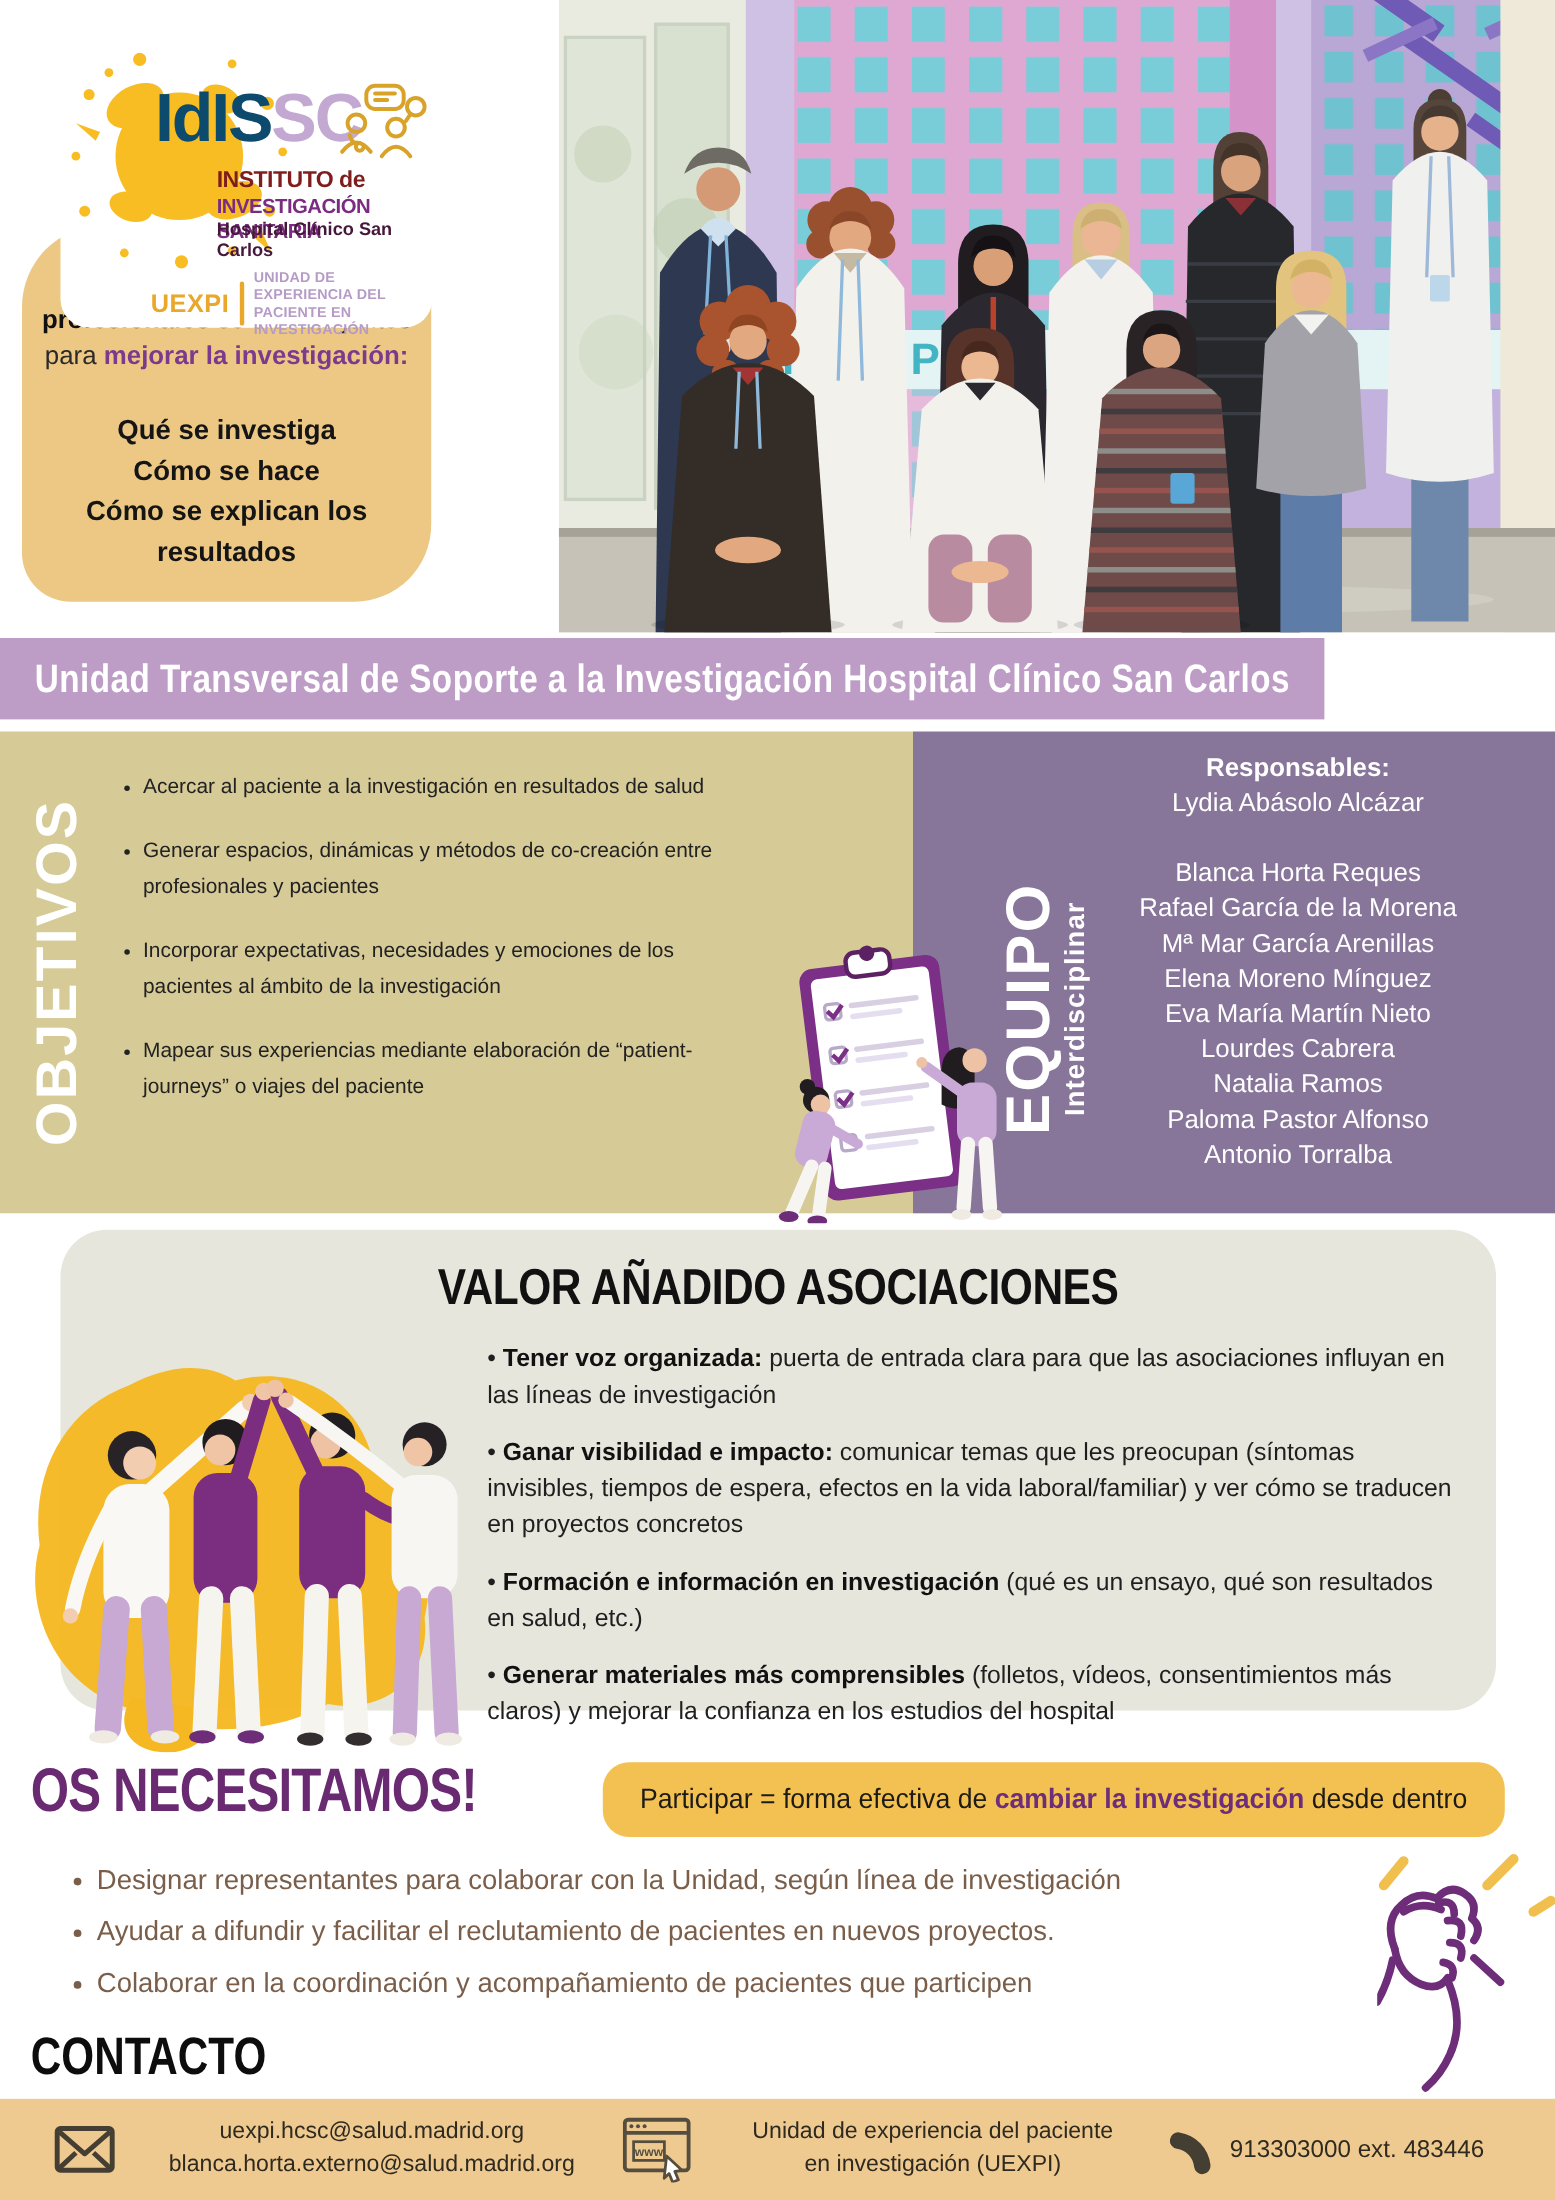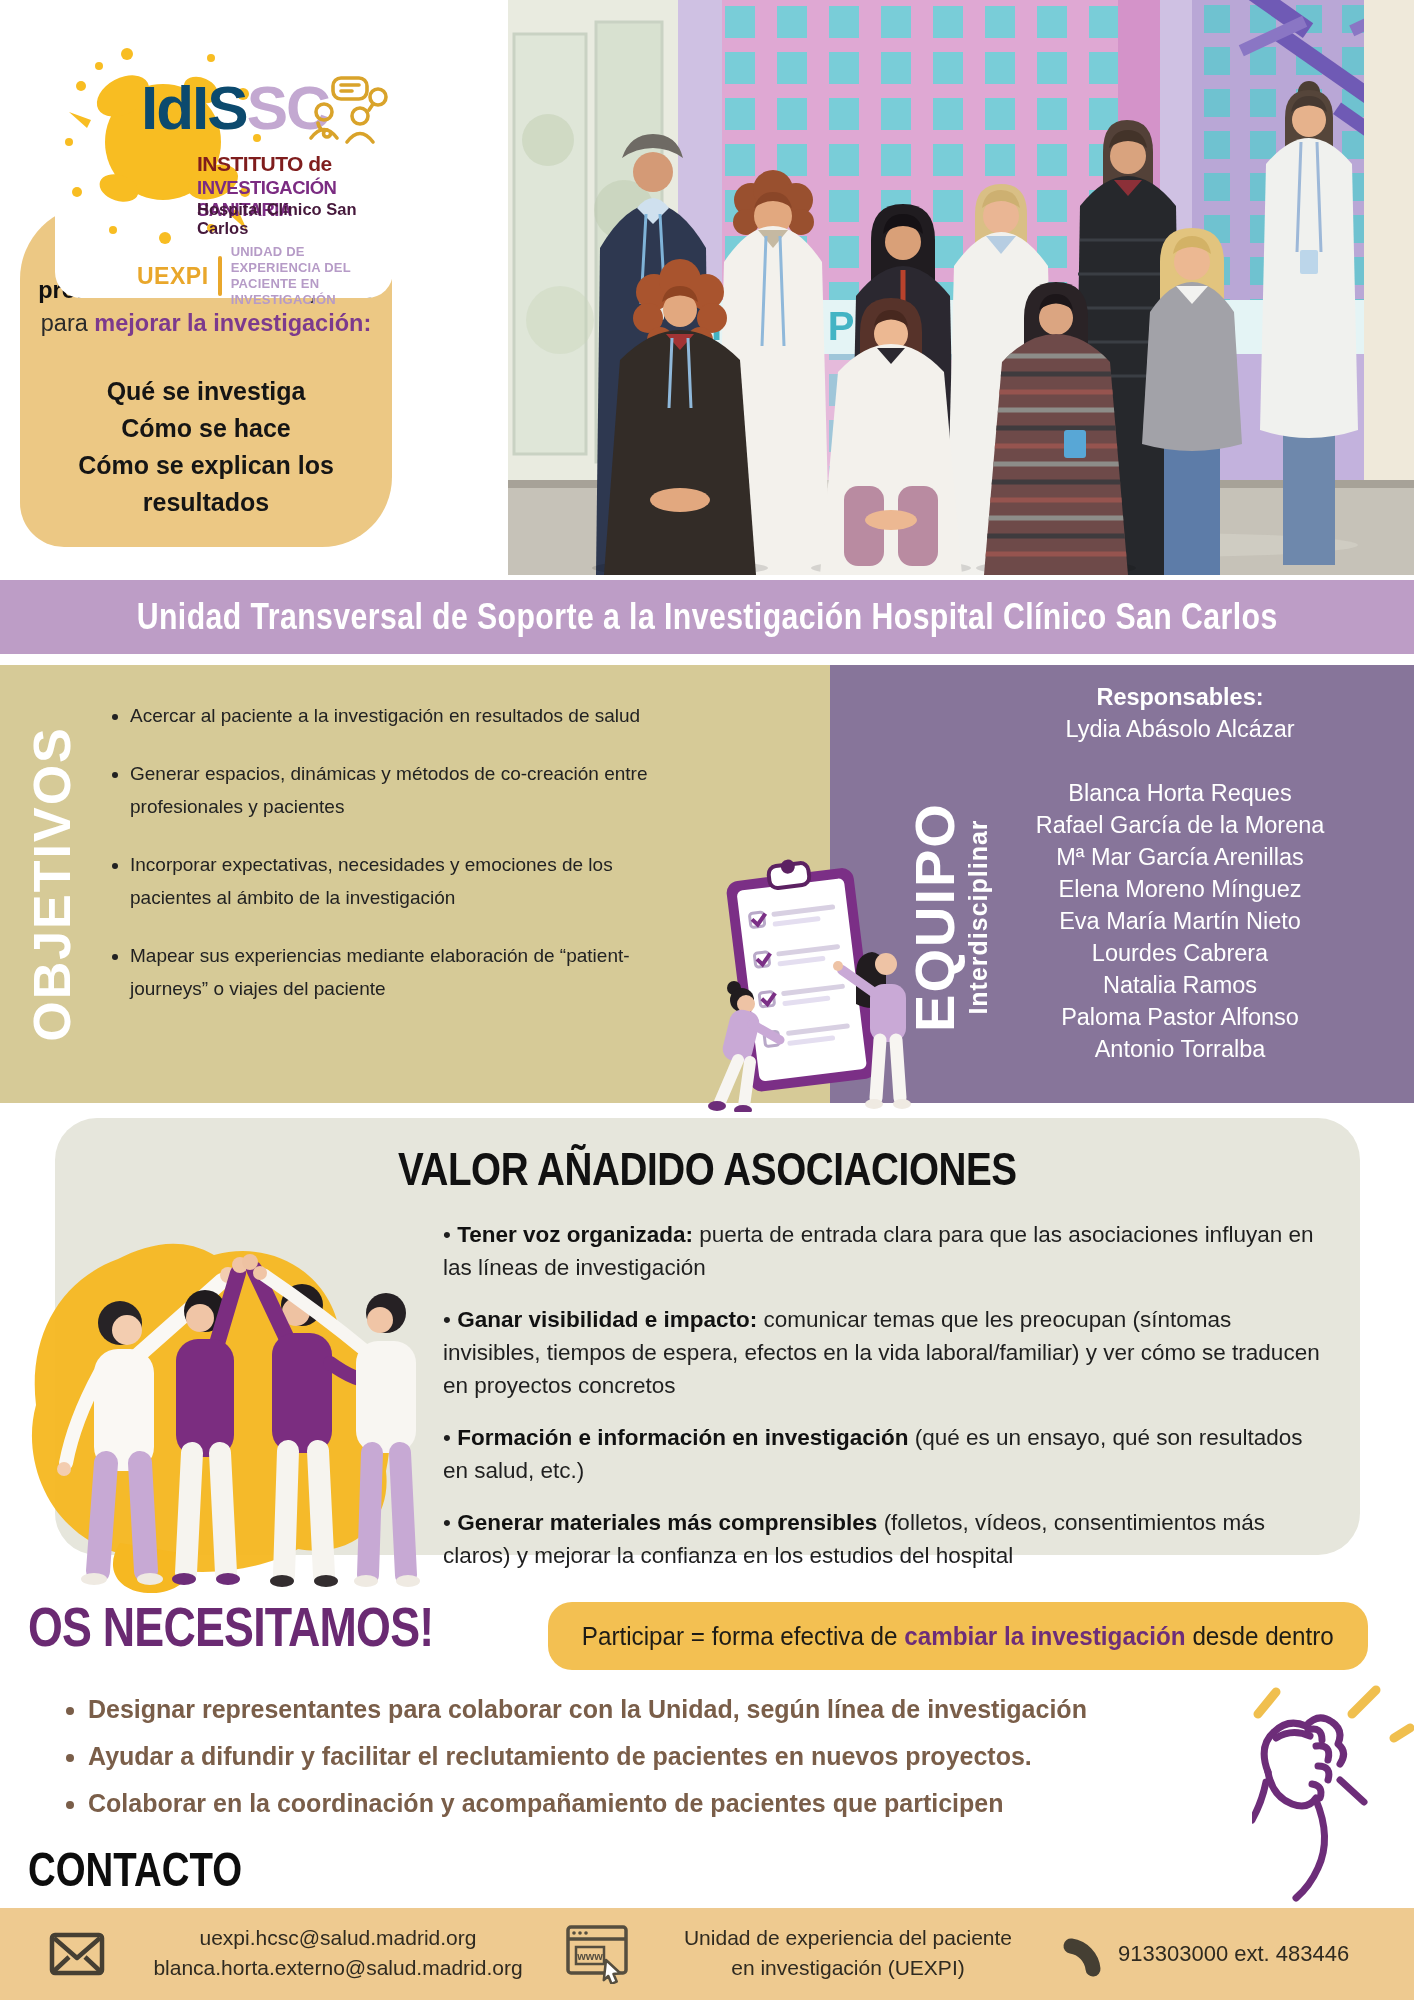--- a/index.html
+++ b/index.html
@@ -35,21 +35,21 @@
   .intro-par b{font-weight:800; color:#111;}
   .intro-par .purple{font-weight:800; color:#7c3a8d;}
   .intro-list{position:absolute; left:0; top:168px; width:372px; text-align:center;}
   .intro-list div{font-size:25px; font-weight:800; color:#151515; line-height:37px;}
 
   
   .photo{position:absolute; left:508px; top:0; width:906px; height:575px;}
 
   
   .title-banner{
-    position:absolute; left:0; top:580px; width:1414px; height:74px;
+    position:absolute; left:0; top:580px; width:1204px; height:74px;
     background:#bd9dc6; display:flex; align-items:center; justify-content:center;
   }
   .title-banner span{
     color:#ffffff; font-weight:800; font-size:36px; letter-spacing:.5px;
     white-space:nowrap; transform:scaleX(.84); transform-origin:center;
   }
 
   
   .row-sections{position:absolute; left:0; top:665px; width:1414px; height:438px;}
   .obj-panel{position:absolute; left:0; top:0; width:830px; height:438px; background:#d6ca97;}
@@ -98,21 +98,21 @@
   .nec-title span{display:inline-block; transform:scaleX(.8); transform-origin:left;}
   .yellow-banner{
     position:absolute; left:548px; top:1602px; width:820px; height:68px;
     background:#f3c052; border-radius:24px; display:flex; align-items:center; justify-content:center;
   }
   .yellow-banner .txt{
     font-size:25.5px; color:#1d1b16; white-space:nowrap;
     transform:scaleX(.95); transform-origin:center;
   }
   .yellow-banner .txt b{font-weight:800; color:#6d2d79;}
-  .nec-list{position:absolute; left:62px; top:1692px; width:1160px; margin:0; padding:0 0 0 26px;font-weight:bold;}
+  .nec-list{position:absolute; left:62px; top:1692px; width:1160px; margin:0; padding:0 0 0 26px;}
   .nec-list li{font-size:25px; line-height:34px; color:#7a5e49; margin-bottom:13px;}
   .handshake-illo{position:absolute; left:1252px; top:1680px; width:162px; height:232px;}
 
   
   .contacto-title{
     position:absolute; left:28px; top:1842px; font-size:48px; font-weight:800;
     color:#0d0d0d; white-space:nowrap;
   }
   .contacto-title span{display:inline-block; transform:scaleX(.8); transform-origin:left;}
   .footer{

